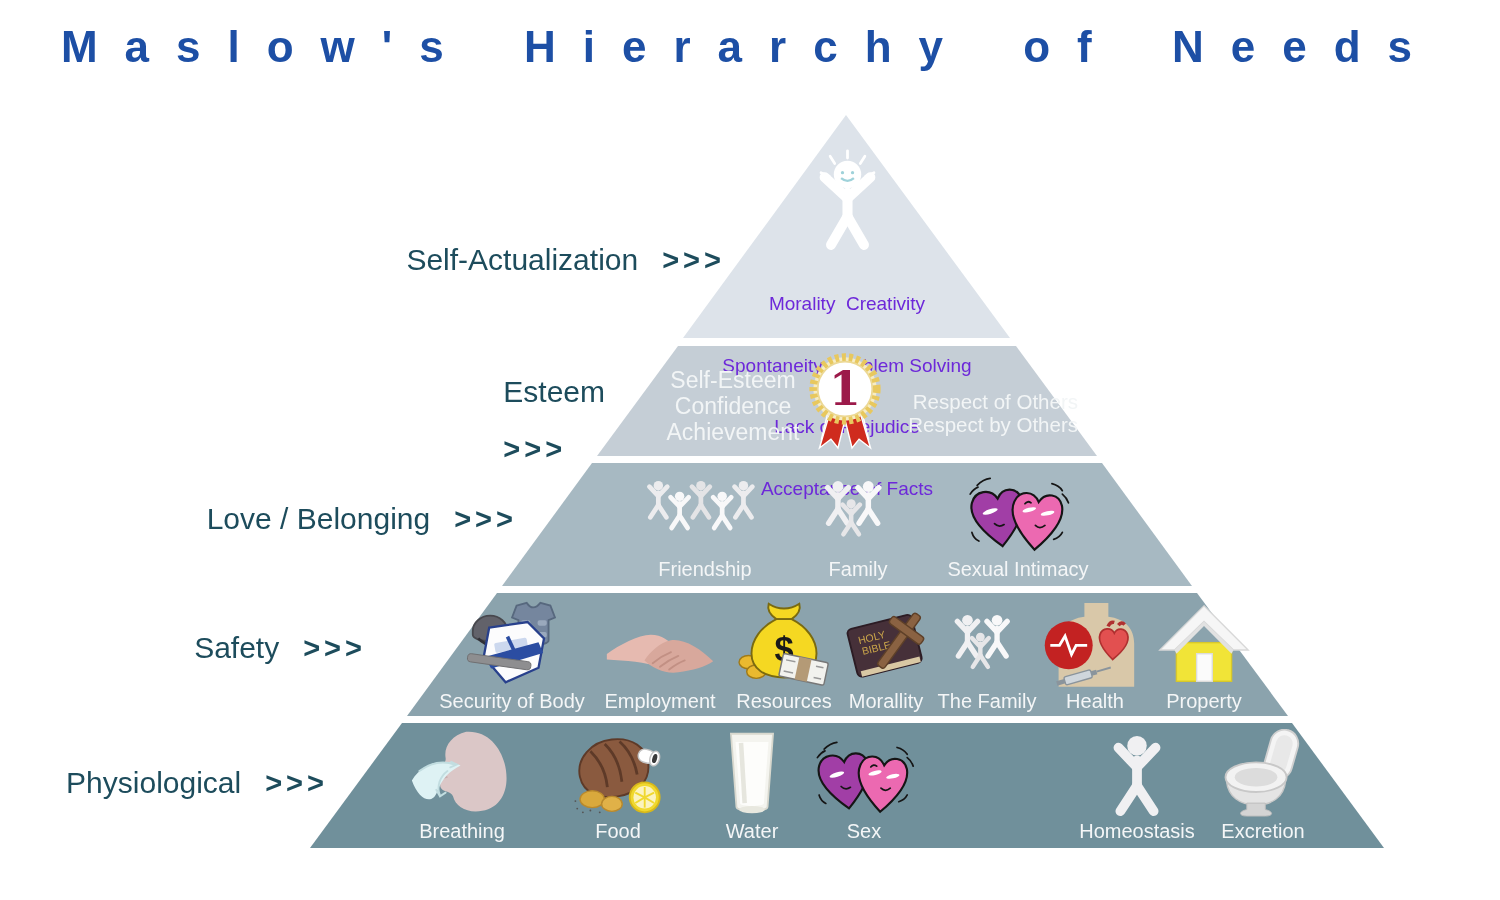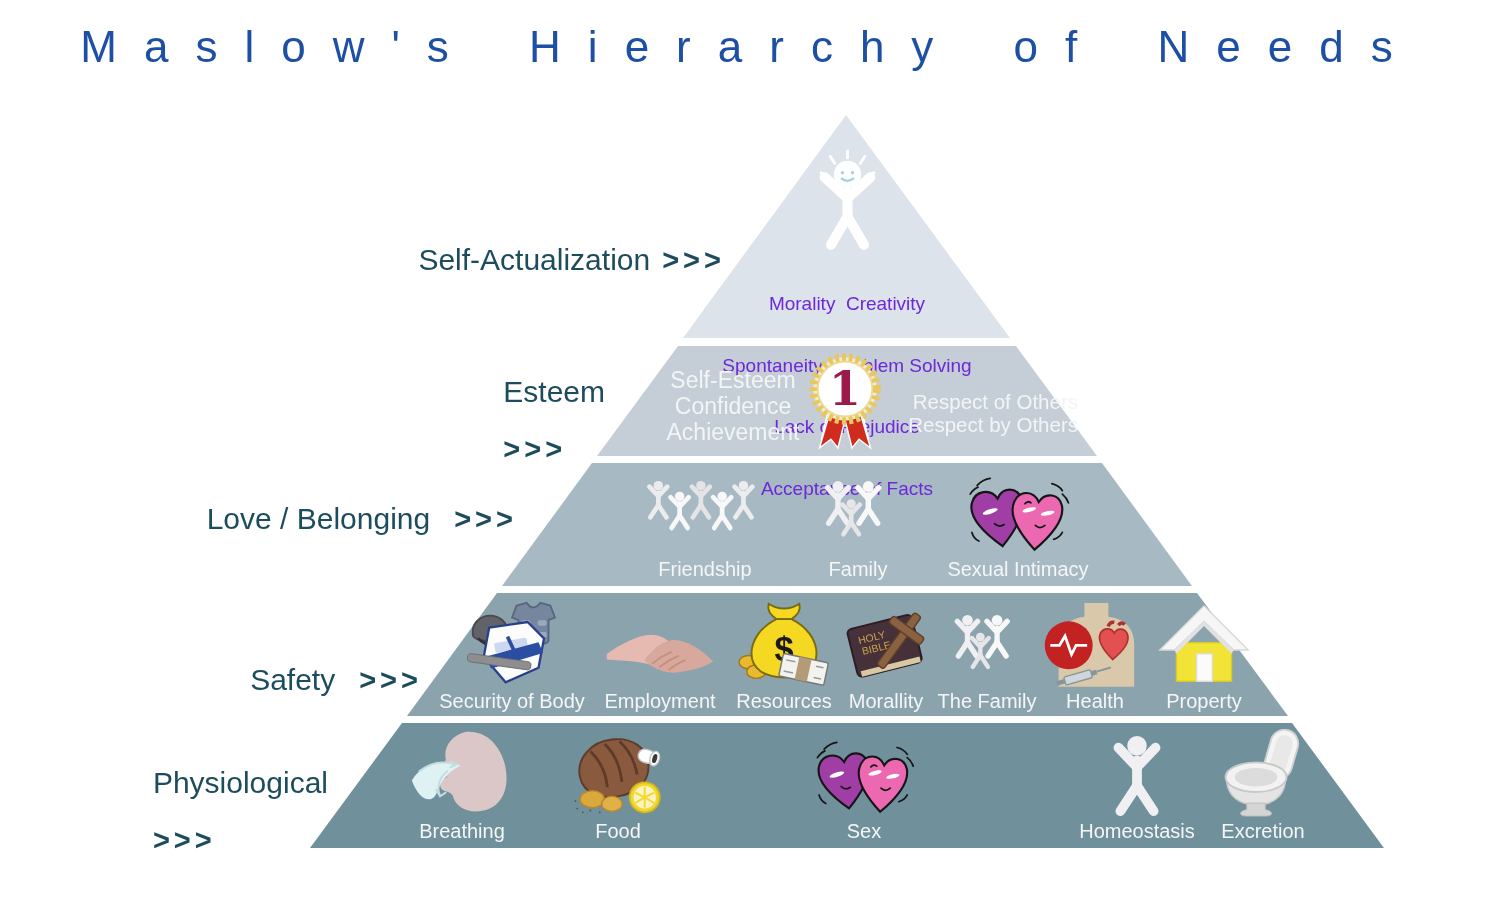--- a/index.html
+++ b/index.html
@@ -2,21 +2,21 @@
 <html><head>
 <meta charset="utf-8">
 <style>
   html,body { margin:0; padding:0; background:#fff; }
   .canvas {
     position:relative; width:1500px; height:900px; background:#ffffff;
     font-family:"Liberation Sans", sans-serif; overflow:hidden;
   }
   .title {
     position:absolute; top:22px; left:0; width:100%; text-align:center;
-    font-size:44px; font-weight:400; color:#1d4fa5;
+    font-size:44px; font-weight:700; color:#1d4fa5;
     letter-spacing:27px; word-spacing:14px; white-space:nowrap;
   }
   .level { position:absolute; }
   .lvl1 { left:683px; top:115px; width:327px; height:223px; background:#dde3ea;
           clip-path:polygon(163px 0px, 327px 223px, 0px 223px); }
   .lvl2 { left:597px; top:346px; width:500px; height:110px; background:#c5ced6;
           clip-path:polygon(81px 0px, 419px 0px, 500px 110px, 0px 110px); }
   .lvl3 { left:502px; top:463px; width:690px; height:123px; background:#a7b9c2;
           clip-path:polygon(90px 0px, 600px 0px, 690px 123px, 0px 123px); }
   .lvl4 { left:407px; top:593px; width:881px; height:123px; background:#8ba3ad;
@@ -59,37 +59,37 @@
 <div class="canvas">
 
   <div class="title">Maslow's Hierarchy of Needs</div>
 
   <div class="level lvl1"></div>
   <div class="level lvl2"></div>
   <div class="level lvl3"></div>
   <div class="level lvl4"></div>
   <div class="level lvl5"></div>
 
-  <div class="cat" style="top:243px; right:775px;gap:12px;">
+  <div class="cat" style="top:243px; right:775px;">
     <span>Self-Actualization</span>
     <span class="arrows">&gt;&gt;&gt;</span>
   </div>
   <div class="cat" style="top:375px; right:895px;flex-direction:column;">
     <span>Esteem</span>
     <span class="arrows">&gt;&gt;&gt;</span>
   </div>
   <div class="cat" style="top:502px; right:983px;margin-left:36px;">
     <span>Love / Belonging</span>
     <span class="arrows">&gt;&gt;&gt;</span>
   </div>
-  <div class="cat" style="top:631px; right:1078px;margin-top:32px;">
+  <div class="cat" style="top:631px; right:1134px;">
     <span>Safety</span>
     <span class="arrows">&gt;&gt;&gt;</span>
   </div>
-  <div class="cat" style="top:766px; right:1172px;flex-direction:column;">
+  <div class="cat" style="top:766px; right:1172px;">
     <span>Physiological</span>
     <span class="arrows">&gt;&gt;&gt;</span>
   </div>
 
   <div class="sa-figure">
     <svg viewBox="0 0 104 118" width="95" height="108">
       <g stroke="#ffffff" stroke-width="3" stroke-linecap="round">
         <path d="M52 4 v8"></path>
           <path d="M33 10 l5 8"></path>
           <path d="M71 10 l-5 8"></path>
@@ -461,20 +461,31 @@
             <path d="M86 74 L96 80"></path>
           <path d="M86 74 L86 85"></path>
             <path d="M86 74 L76 80"></path>
             <path d="M86 74 L76 69"></path>
         </g>
       </svg>
     </div>
     <div class="lbl">Food</div>
   </div>
 
+  <div class="item row5" style="left:677px;">
+    <div class="icon">
+      <svg viewBox="0 0 70 95" width="64" height="87">
+        <path d="M12 4 H58 L52 84 C52 90 18 90 18 84 Z" fill="#f4f4ef" stroke="#d8d8ce" stroke-width="2"></path>
+        <path d="M17 13 H53 L48 80 C48 84 22 84 22 80 Z" fill="#fdfdfb"></path>
+        <path d="M23 14 L27 80" stroke="#e6e6de" stroke-width="5"></path>
+        <ellipse cx="35" cy="87" rx="14" ry="4" fill="#e8e8df"></ellipse>
+      </svg>
+    </div>
+    <div class="lbl">Water</div>
+  </div>
 
   <div class="item row5" style="left:789px;">
     <div class="icon">
       <svg viewBox="0 0 130 92" width="116" height="78">
         <g fill="none" stroke="#151515" stroke-width="2" stroke-linecap="round">
           <path d="M18 12 q7 -7 15 -8"></path>
             <path d="M10 22 q4 -6 9 -8"></path>
           <path d="M104 10 q8 2 12 8"></path>
             <path d="M116 22 q5 4 7 10"></path>
           <path d="M12 66 q2 7 8 10"></path>

